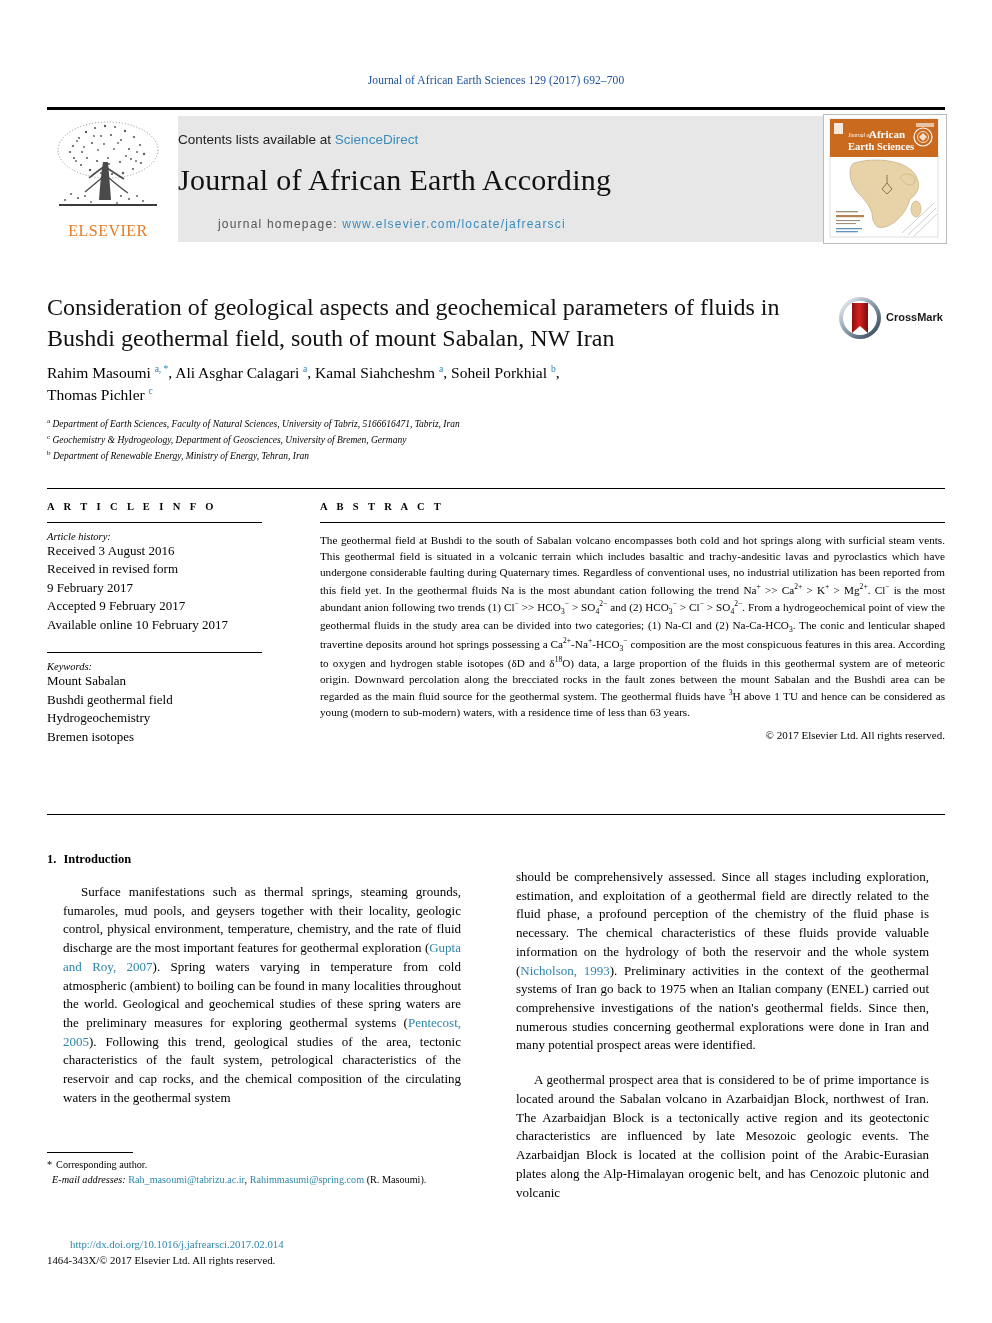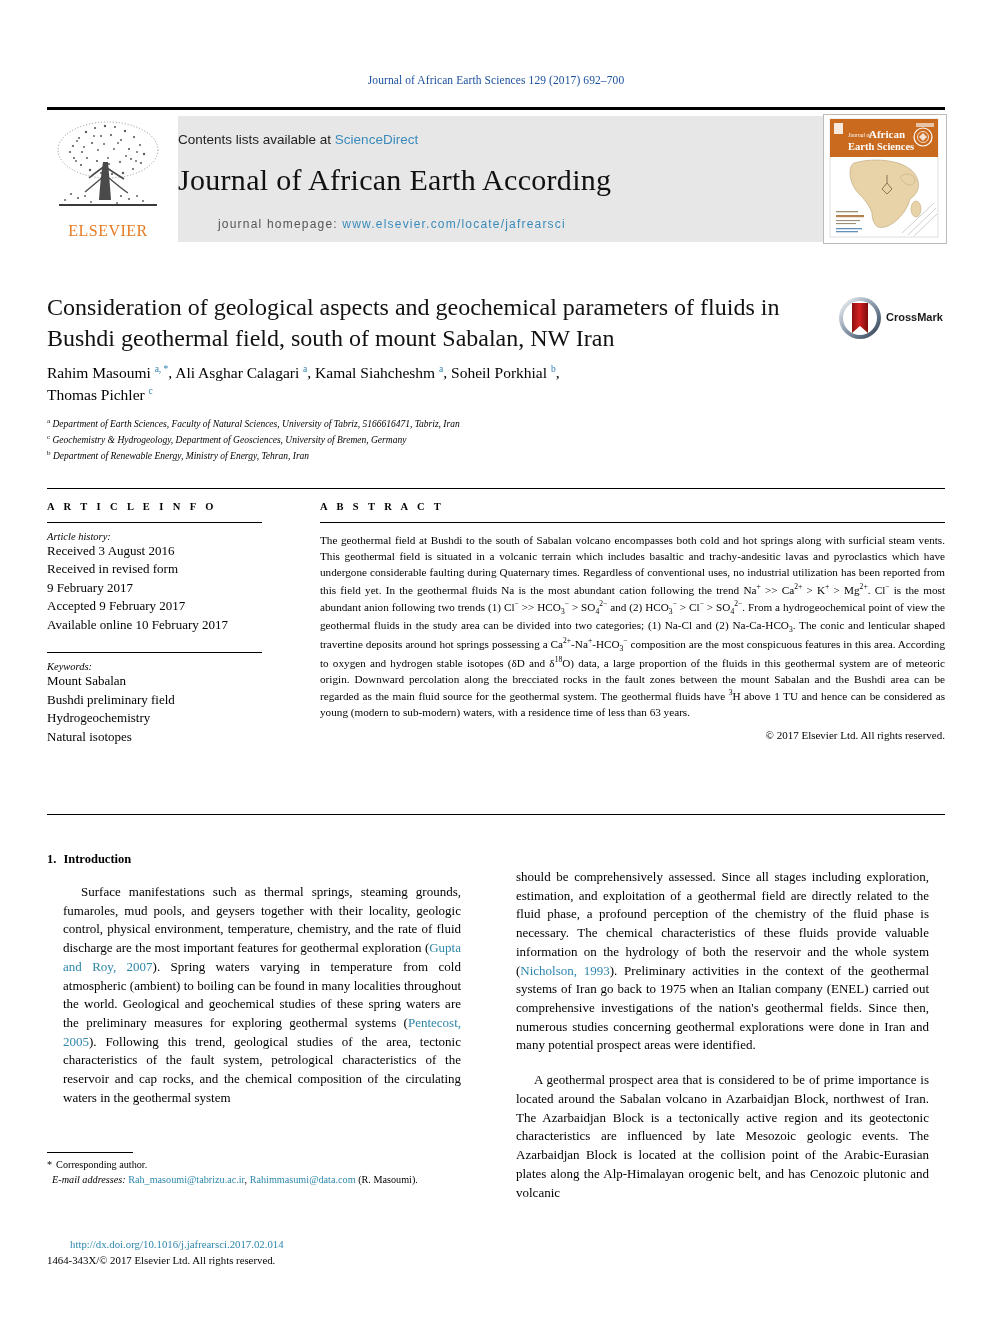--- a/index.html
+++ b/index.html
@@ -465,23 +465,23 @@
     <div class="rule"></div>
     <div class="ai-label">Article history:</div>
     <div class="ai-line">Received 3 August 2016</div>
     <div class="ai-line">Received in revised form</div>
     <div class="ai-line">9 February 2017</div>
     <div class="ai-line">Accepted 9 February 2017</div>
     <div class="ai-line">Available online 10 February 2017</div>
     <div class="rule2"></div>
     <div class="ai-label">Keywords:</div>
     <div class="ai-line">Mount Sabalan</div>
-    <div class="ai-line">Bushdi preliminary field</div>
+    <div class="ai-line">Bushdi geothermal field</div>
     <div class="ai-line">Hydrogeochemistry</div>
-    <div class="ai-line">Natural isotopes</div>
+    <div class="ai-line">Bremen isotopes</div>
   </div>
 
   <div class="abstract-col">
     <div class="sec-head">A B S T R A C T</div>
     <div class="rule"></div>
     <div class="abstract-body"><span>The geothermal field at Bushdi to the south of Sabalan volcano encompasses both cold and hot springs along with surficial steam vents. This geothermal field is situated in a volcanic terrain which includes basaltic and trachy-andesitic lavas and pyroclastics which have undergone considerable faulting during Quaternary times. Regardless of conventional uses, no industrial utilization has been reported from this field yet. In the geothermal fluids Na is the most abundant cation following the trend Na</span><sup>+</sup><span> &gt;&gt; Ca</span><sup>2+</sup><span> &gt; K</span><sup>+</sup><span> &gt; Mg</span><sup>2+</sup><span>. Cl</span><sup>−</sup><span> is the most abundant anion following two trends (1) Cl</span><sup>−</sup><span> &gt;&gt; HCO</span><sub>3</sub><sup>−</sup><span> &gt; SO</span><sub>4</sub><sup>2−</sup><span> and (2) HCO</span><sub>3</sub><sup>−</sup><span> &gt; Cl</span><sup>−</sup><span> &gt; SO</span><sub>4</sub><sup>2−</sup><span>. From a hydrogeochemical point of view the geothermal fluids in the study area can be divided into two categories; (1) Na-Cl and (2) Na-Ca-HCO</span><sub>3</sub><span>. The conic and lenticular shaped travertine deposits around hot springs possessing a Ca</span><sup>2+</sup><span>-Na</span><sup>+</sup><span>-HCO</span><sub>3</sub><sup>−</sup><span> composition are the most conspicuous features in this area. According to oxygen and hydrogen stable isotopes (δD and δ</span><sup>18</sup><span>O) data, a large proportion of the fluids in this geothermal system are of meteoric origin. Downward percolation along the brecciated rocks in the fault zones between the mount Sabalan and the Bushdi area can be regarded as the main fluid source for the geothermal system. The geothermal fluids have </span><sup>3</sup><span>H above 1 TU and hence can be considered as young (modern to sub-modern) waters, with a residence time of less than 63 years.</span></div>
     <div class="copyright-line">© 2017 Elsevier Ltd. All rights reserved.</div>
   </div>
 
   <div class="abstract-bottom-rule"></div>
@@ -499,21 +499,21 @@
   </div>
 
   <div class="footnote-rule"></div>
   <div class="footnote">
     <div>
       <span class="star">*</span><span>Corresponding author.</span>
     </div>
     <div>
       &nbsp;&nbsp;<span class="em">E-mail addresses:</span>
       <span class="lnk">Rah_masoumi@tabrizu.ac.ir</span><span>,</span>
-      <span class="lnk">Rahimmasumi@data.com</span>
+      <span class="lnk">Rahimmasumi@spring.com</span>
       <span>(R. Masoumi).</span>
     </div>
   </div>
 
   <div class="doi-block">
     <div class="doi">http://dx.doi.org/10.1016/j.jafrearsci.2017.02.014</div>
     <div>1464-343X/© 2017 Elsevier Ltd. All rights reserved.</div>
   </div>
 
 </div>

